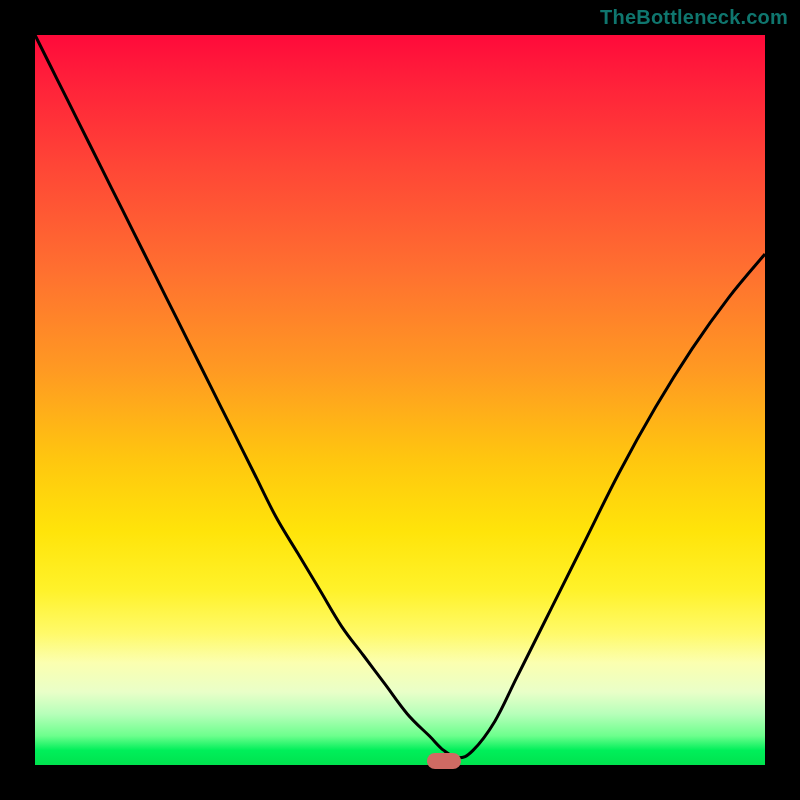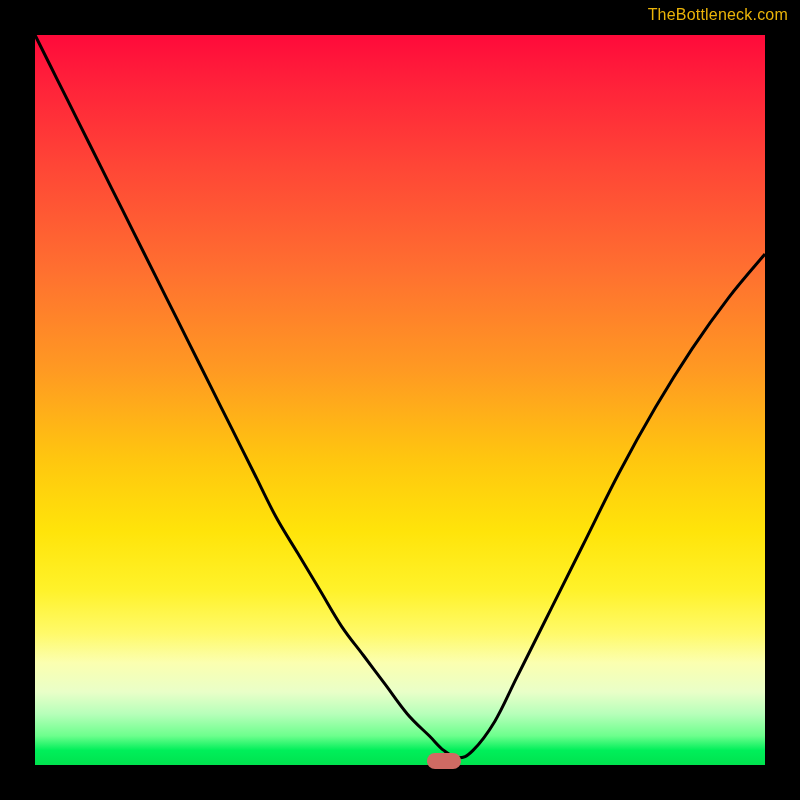--- a/index.html
+++ b/index.html
@@ -40,24 +40,24 @@
       #b7ffba 93%,
       #6dff8d 96%,
       #00ef5a 98%,
       #00e24e 100%
     );
   }
   .watermark {
     position: absolute;
     top: 6px;
     right: 12px;
-    color: #eab308;
-    font-size: 16px;
+    color: #0f766e;
+    font-size: 20px;
     letter-spacing: 0.2px;
-    font-weight: 400;
+    font-weight: 700;
     user-select: none;
   }
   svg.curve {
     position: absolute;
     left: 0;
     top: 0;
     width: 730px;
     height: 730px;
     overflow: visible;
   }

